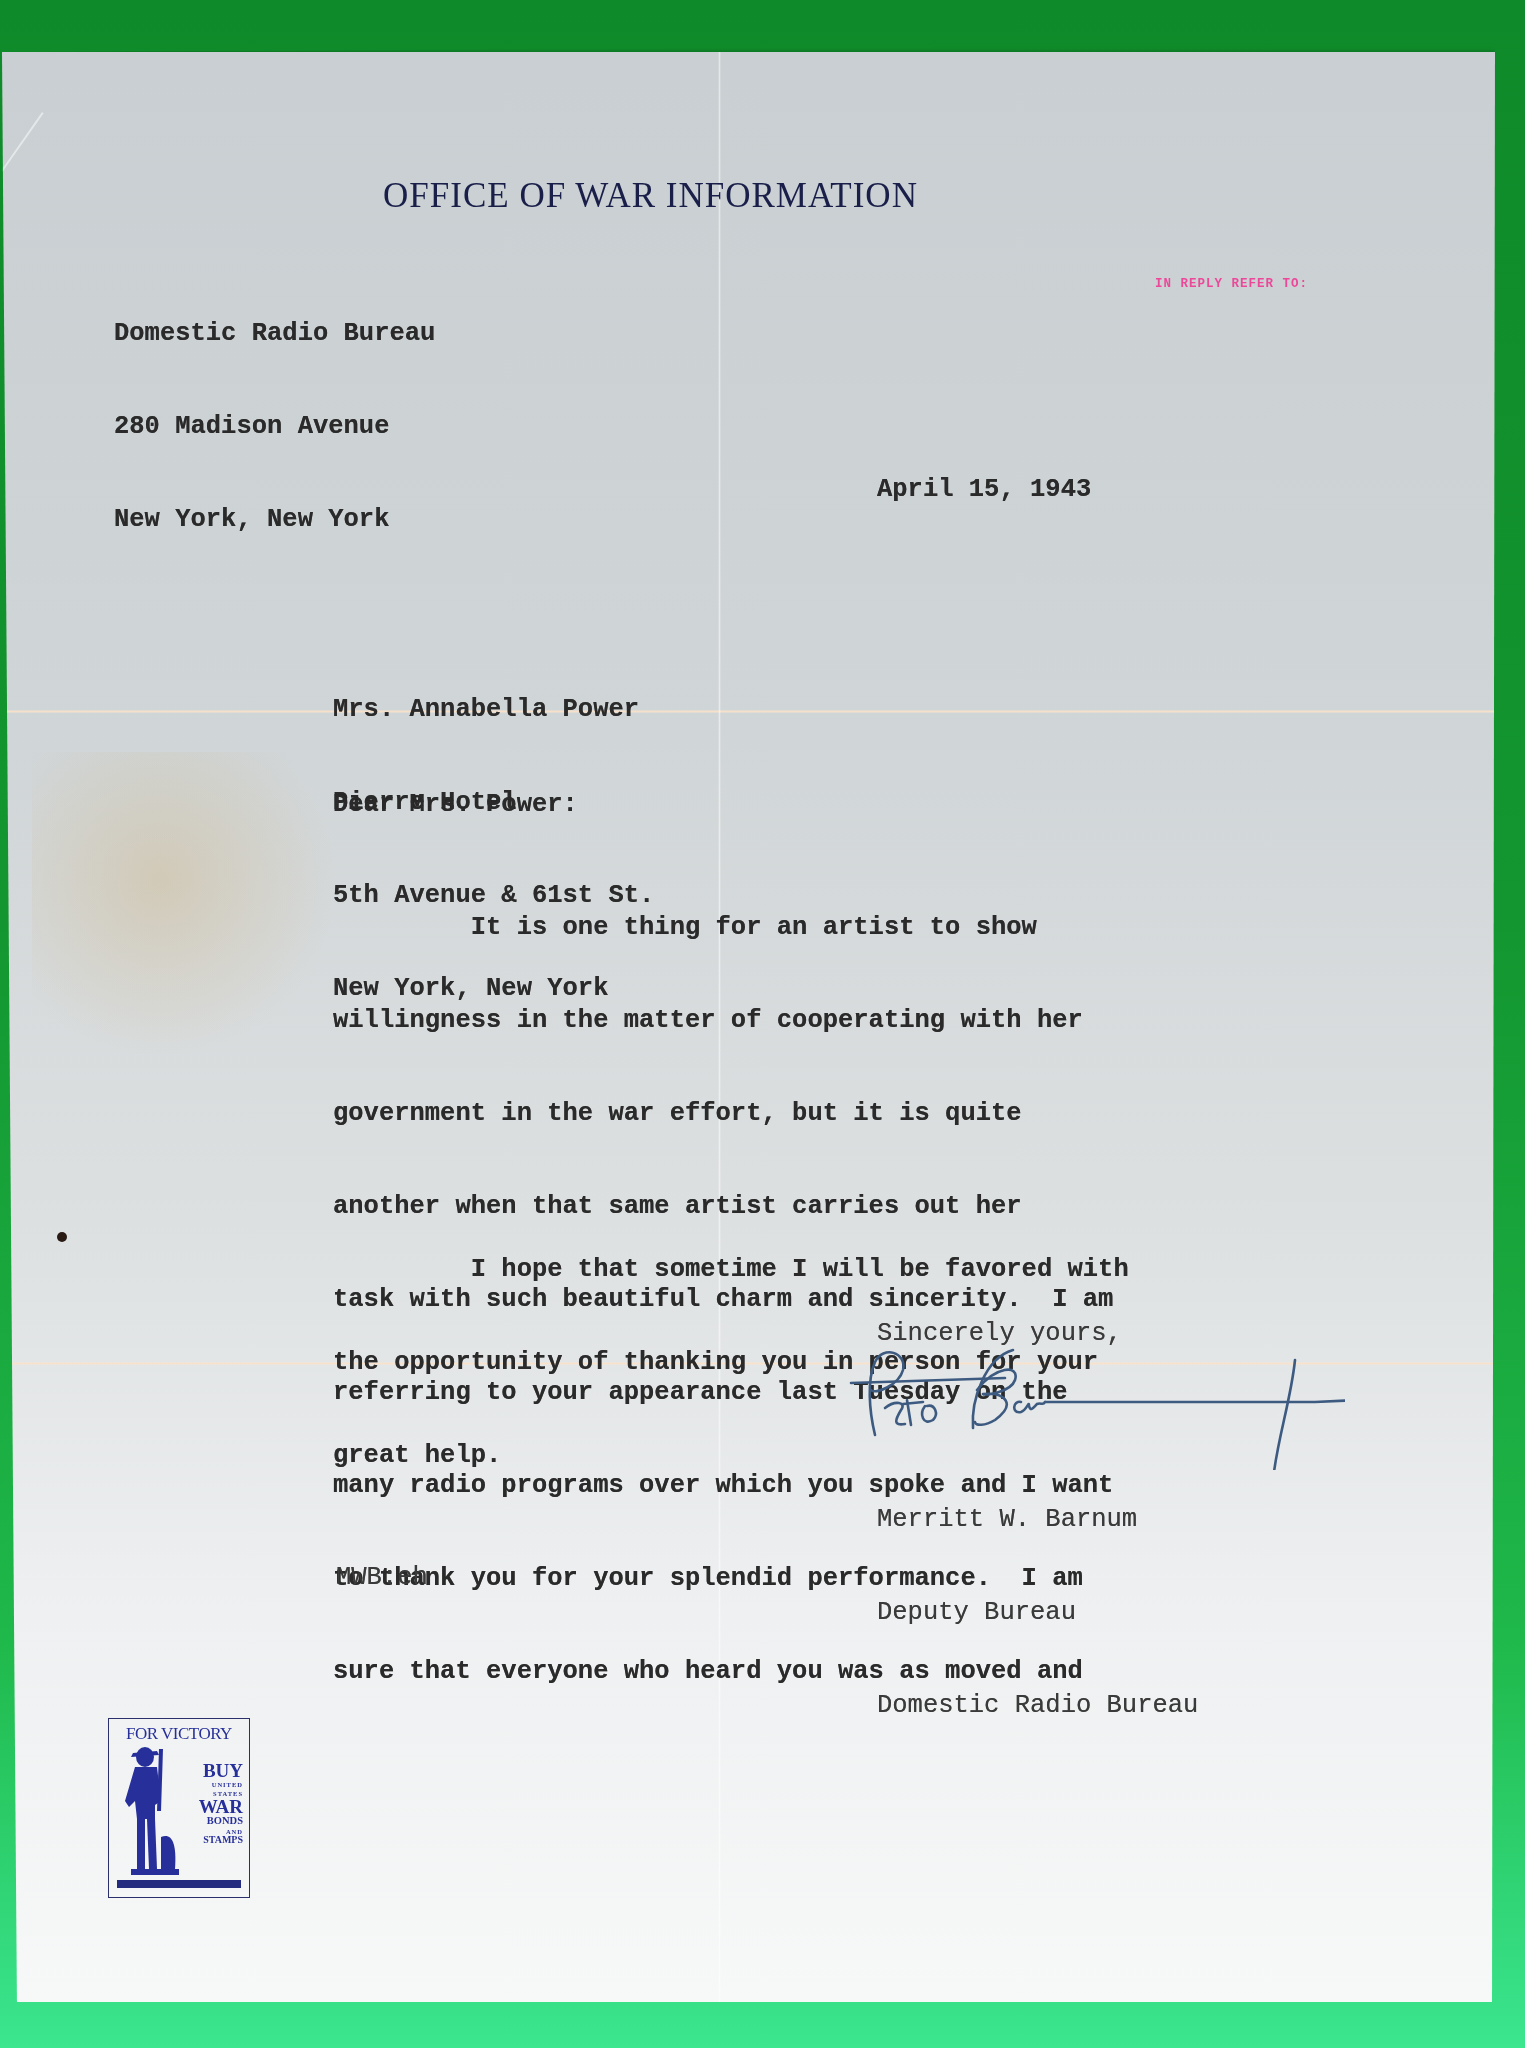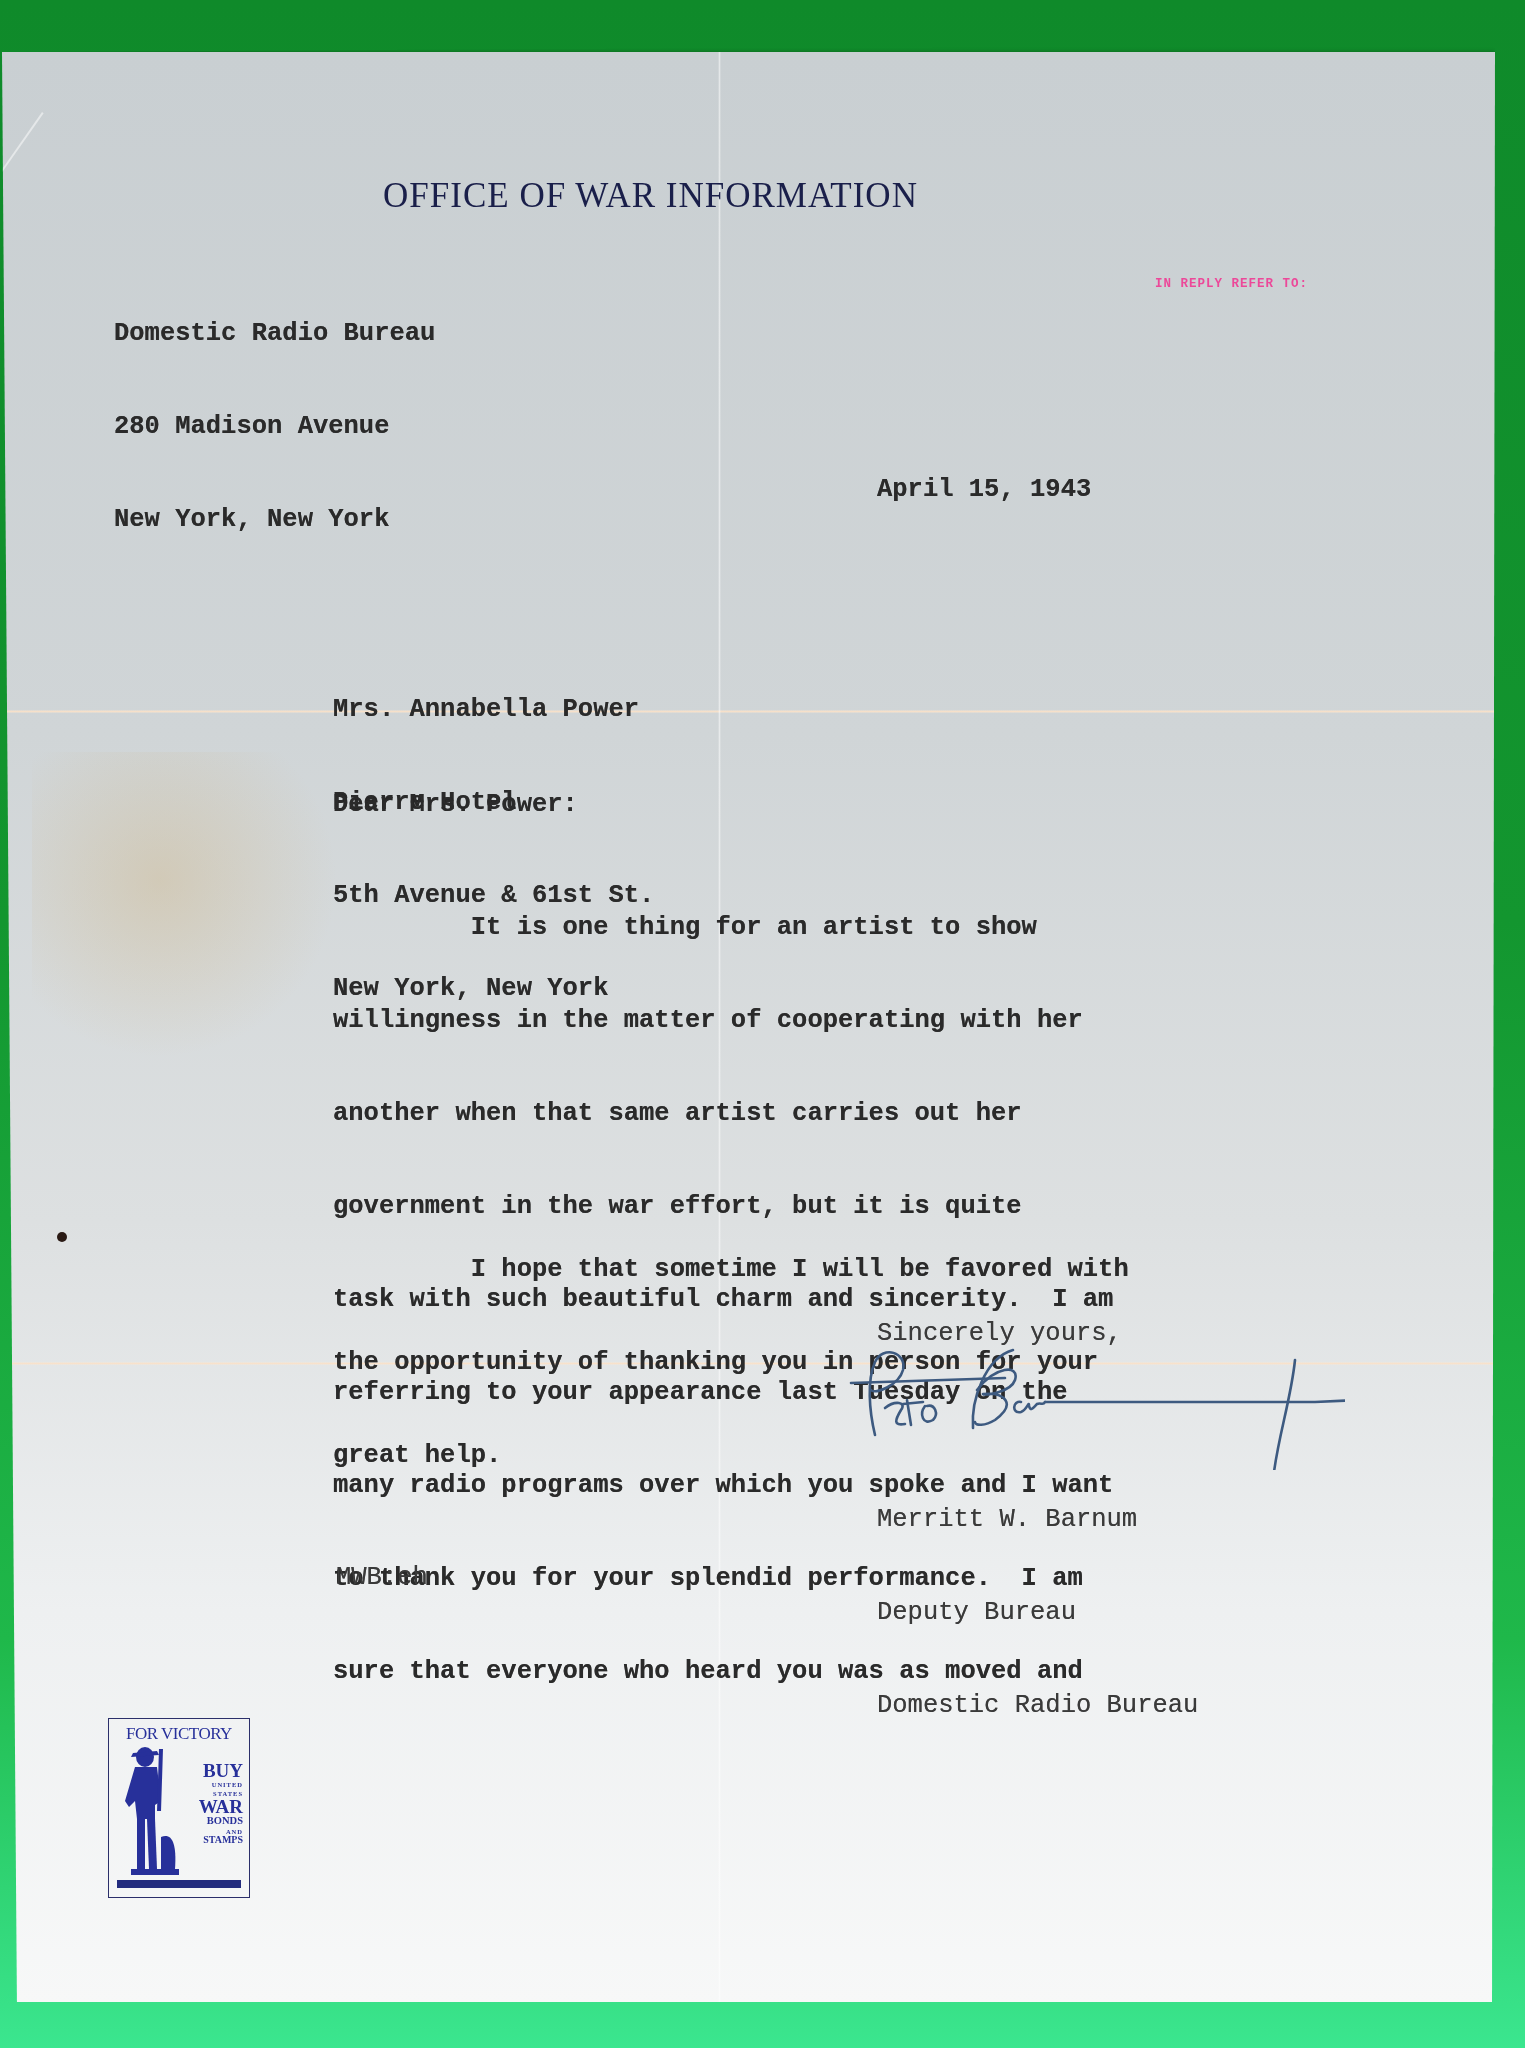--- a/index.html
+++ b/index.html
@@ -106,22 +106,22 @@
   <div>Pierre Hotel</div>
   <div>5th Avenue &amp; 61st St.</div>
   <div>New York, New York</div>
 </div>
 
 <div class="tw" style="left:333px; top:789px;">Dear Mrs. Power:</div>
 
 <div class="tw block" style="left:333px; top:850px;">
   <div>         It is one thing for an artist to show</div>
   <div>willingness in the matter of cooperating with her</div>
+  <div>government in the war effort, but it is quite</div>
   <div>another when that same artist carries out her</div>
-  <div>government in the war effort, but it is quite</div>
   <div>task with such beautiful charm and sincerity.  I am</div>
   <div>referring to your appearance last Tuesday on the</div>
   <div>many radio programs over which you spoke and I want</div>
   <div>to thank you for your splendid performance.  I am</div>
   <div>sure that everyone who heard you was as moved and</div>
 </div>
 
 <div class="tw block" style="left:333px; top:1192px;">
   <div>         I hope that sometime I will be favored with</div>
   <div>the opportunity of thanking you in person for your</div>

